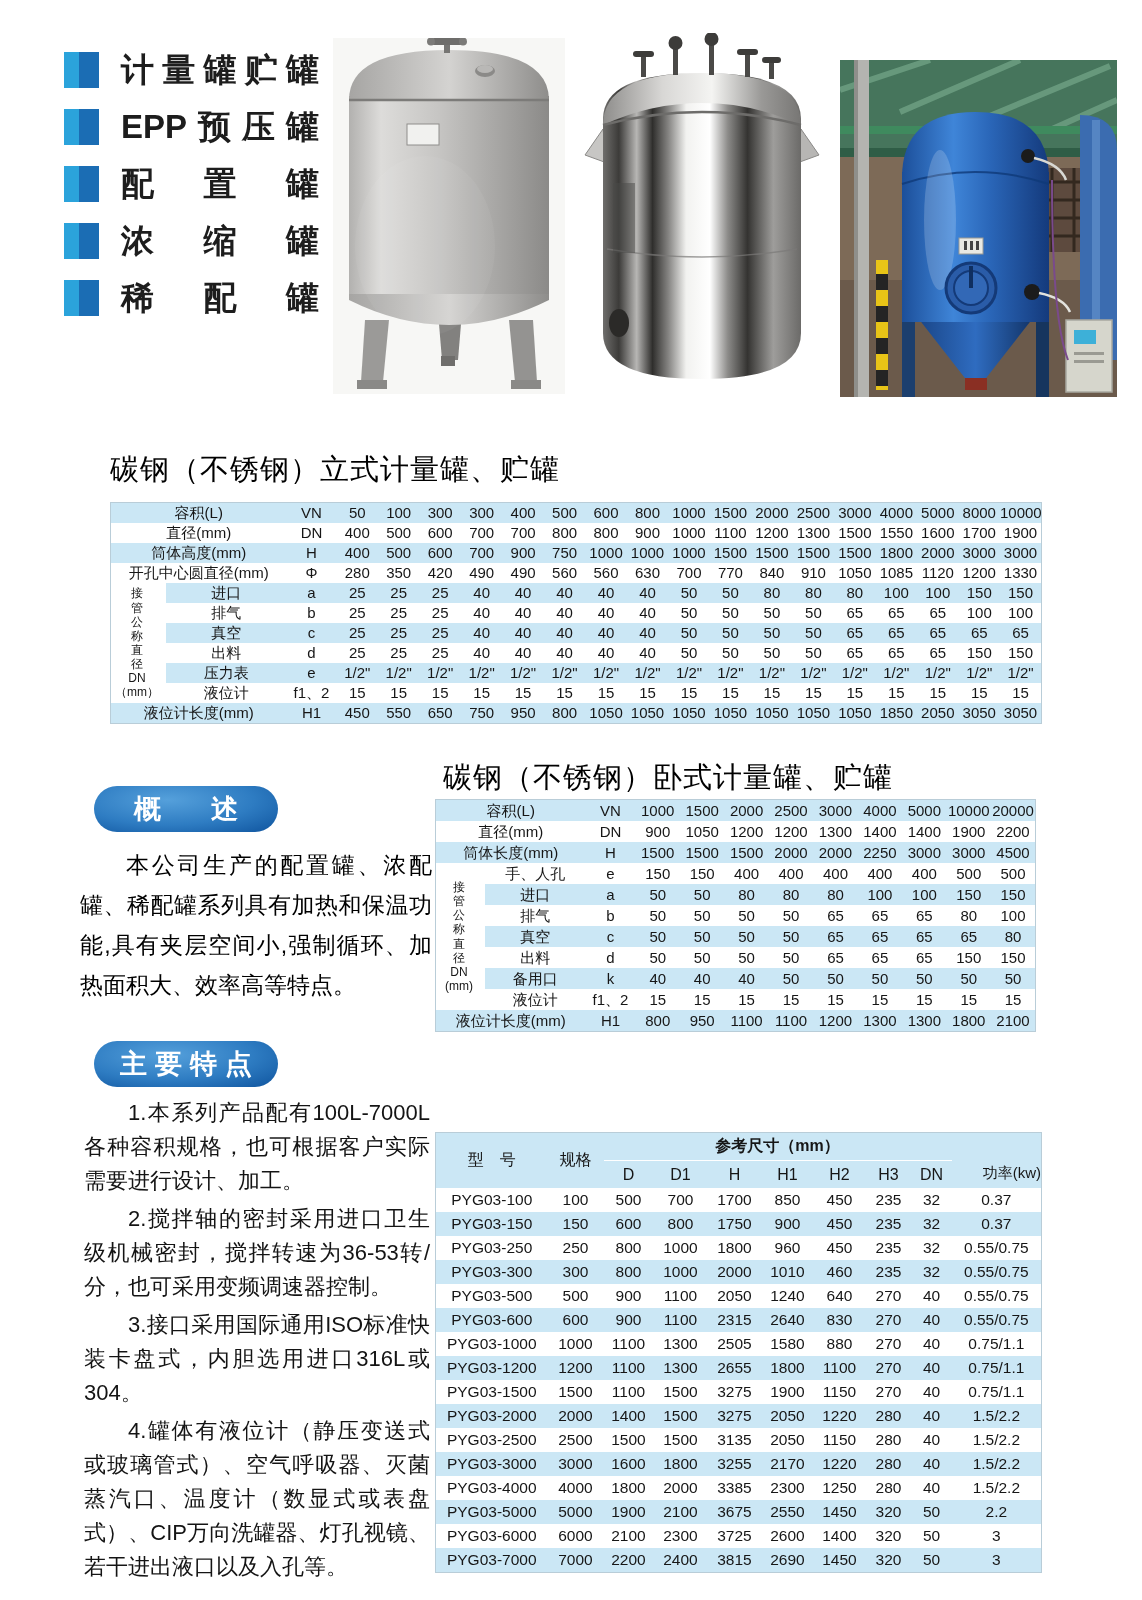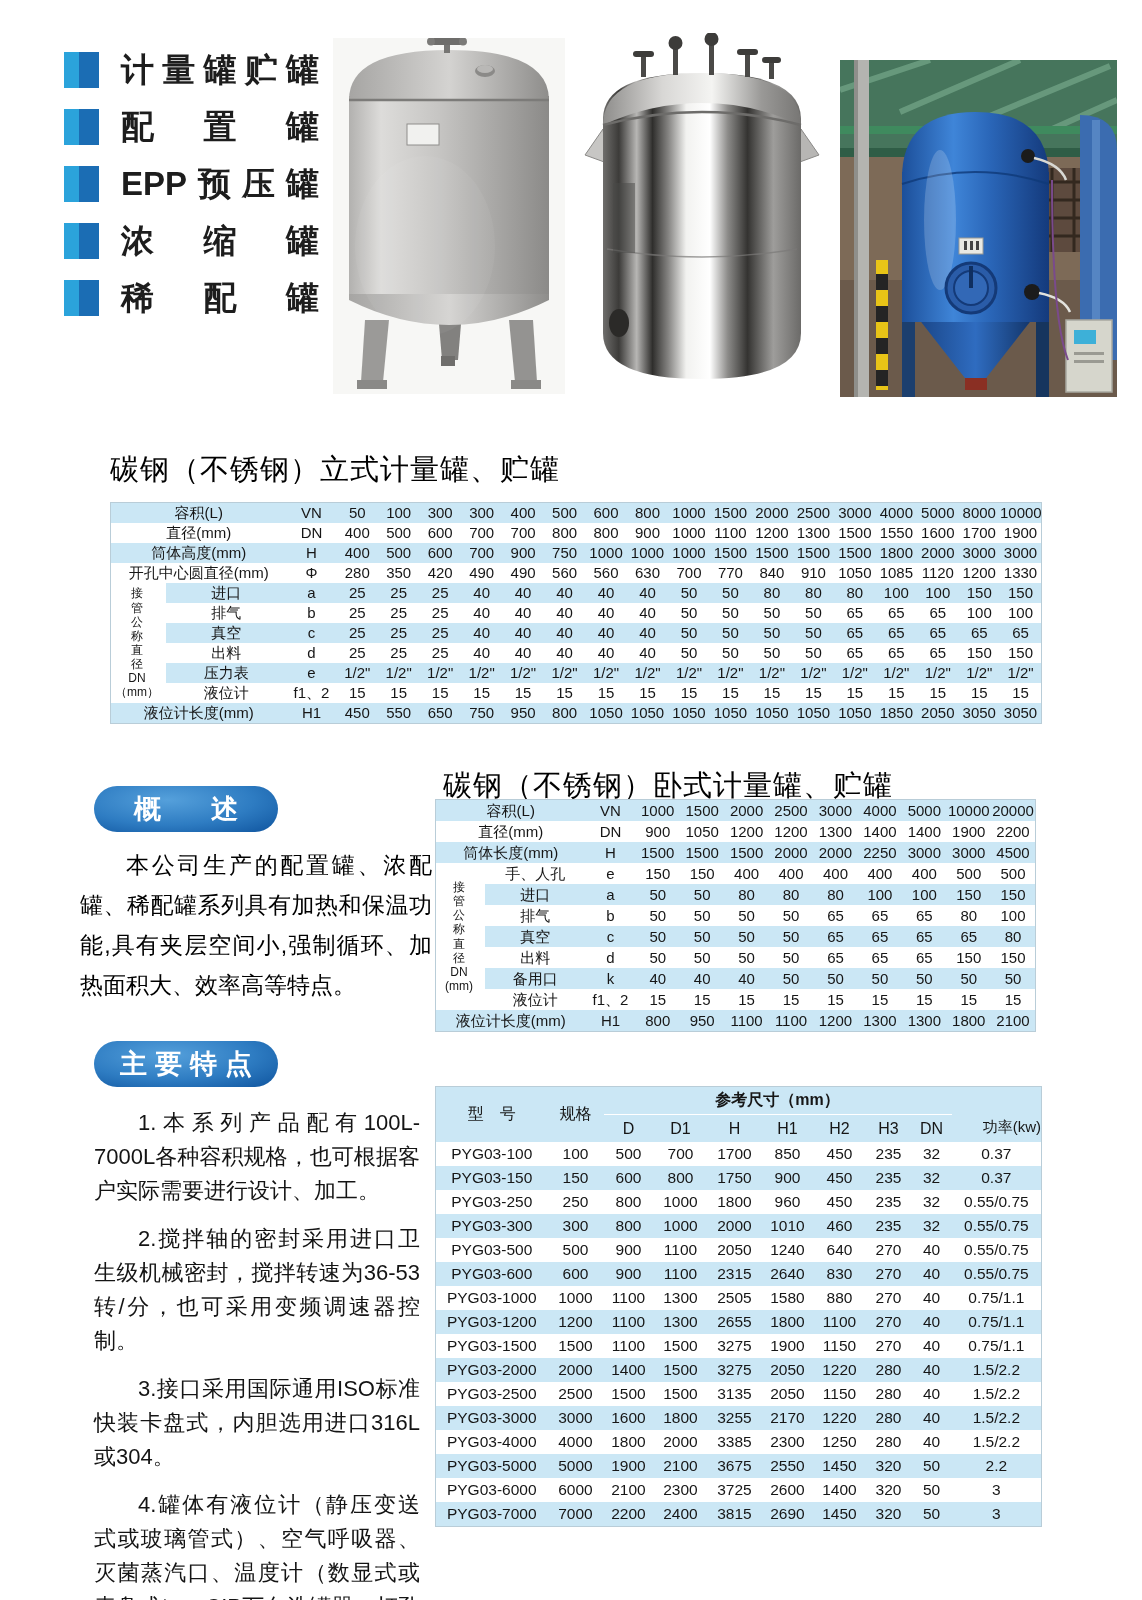--- a/index.html
+++ b/index.html
@@ -16,74 +16,74 @@
 
   
   .photo{position:absolute;}
   #photo1{left:333px;top:38px;width:232px;height:356px;}
   #photo2{left:583px;top:33px;width:238px;height:362px;}
   #photo3{left:840px;top:60px;width:277px;height:337px;}
 
   
   .section-title{position:absolute;font-size:29px;font-weight:400;color:#000000;letter-spacing:1px;white-space:nowrap;}
   #title1{left:110px;top:450px;}
-  #title2{left:443px;top:758px;margin-top:8px;}
+  #title2{left:443px;top:758px;}
 
   
   .spec-table{position:absolute;border-collapse:collapse;table-layout:fixed;background:#fff;
               border:1px solid #b9cdd8;}
   .spec-table td{font-size:15px;color:#161616;text-align:center;padding:0;line-height:1.05;
                  overflow:hidden;white-space:nowrap;}
   #table1{left:110px;top:502px;width:932px;}
   #table1 td{height:20px;}
   #table2{left:435px;top:799px;width:601px;}
   #table2 td{height:21px;}
   tr.alt td{background:#cbe7f5;}
   .spec-table td.group{background:#ffffff;font-size:12px;white-space:pre-line;line-height:1.18;}
   .spec-table td.sublabel{border-left:3px solid #ffffff;}
 
   
-  #table3{left:435px;top:1086px;width:606px;}
+  #table3{left:435px;top:1132px;width:606px;}
   #table3 th{font-weight:400;font-size:16px;background:#cbe7f5;text-align:center;padding:0;height:27px;
              white-space:nowrap;overflow:hidden;color:#161616;}
   #table3 th.dims-group{font-weight:700;border-bottom:1px solid #ffffff;}
   #table3 th.pwr{vertical-align:bottom;padding-bottom:5px;font-size:15px;text-align:right;}
   #table3 tbody td{height:24px;font-size:15.5px;}
 
   
   .badge{position:absolute;width:184px;height:46px;border-radius:24px;box-sizing:border-box;
          background:radial-gradient(ellipse at 40% 30%, #55a0db 0%, #2e7cc2 55%, #0f549e 100%);
          color:#fff;font-weight:700;font-size:27px;display:flex;align-items:center;}
   .badge span{display:block;width:100%;text-align:justify;text-align-last:justify;white-space:nowrap;}
   #overview-badge{left:94px;top:786px;padding:4px 40px;}
   #features-badge{left:94px;top:1041px;padding:0 26px;}
 
   
   .overview-text{position:absolute;left:80px;top:845px;width:352px;margin:0;
                  font-size:23px;line-height:40px;color:#000000;text-align:justify;text-indent:2em;}
   .features-text{position:absolute;left:80px;top:1092px;width:354px;}
-  .features-text p{margin:14px;font-size:22px;line-height:34px;color:#141414;text-align:justify;text-indent:2em;}
+  .features-text p{margin:4px;font-size:22px;line-height:34px;color:#141414;text-align:justify;text-indent:2em;}
 </style>
 </head>
 <body>
 
 <div class="page">
 
   <div class="menu">
     <div class="menu-item">
       <span class="bullet"></span>
       <span class="menu-label">计量罐贮罐</span>
     </div>
     <div class="menu-item">
       <span class="bullet"></span>
-      <span class="menu-label">配置罐</span>
+      <span class="menu-label">EPP预压罐</span>
     </div>
     <div class="menu-item">
       <span class="bullet"></span>
-      <span class="menu-label">EPP预压罐</span>
+      <span class="menu-label">配置罐</span>
     </div>
     <div class="menu-item">
       <span class="bullet"></span>
       <span class="menu-label">浓缩罐</span>
     </div>
     <div class="menu-item">
       <span class="bullet"></span>
       <span class="menu-label">稀配罐</span>
     </div>
   </div>

